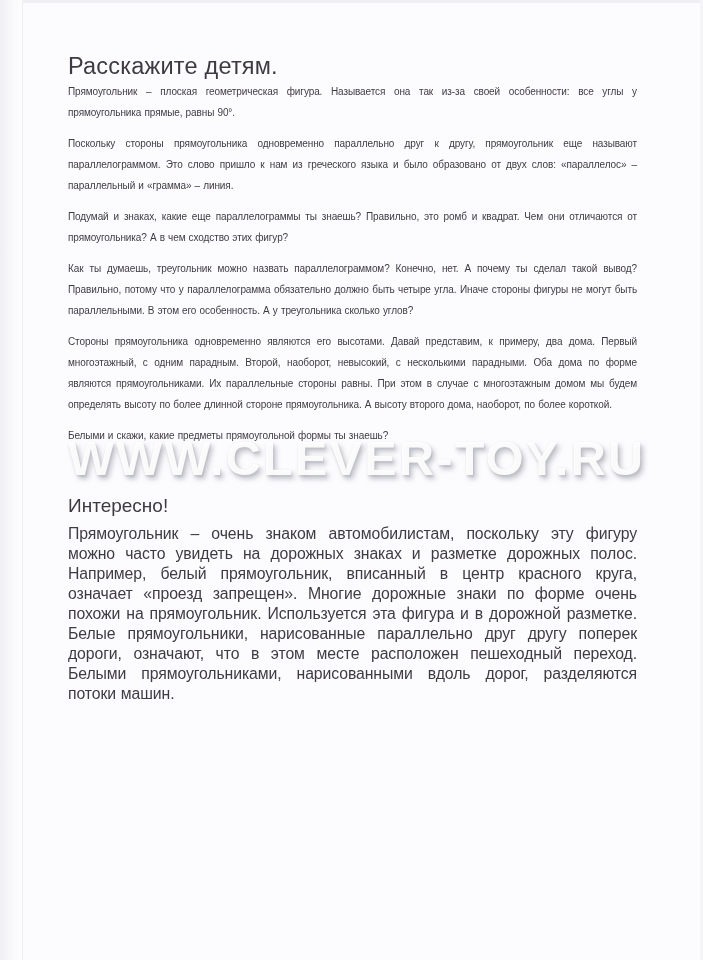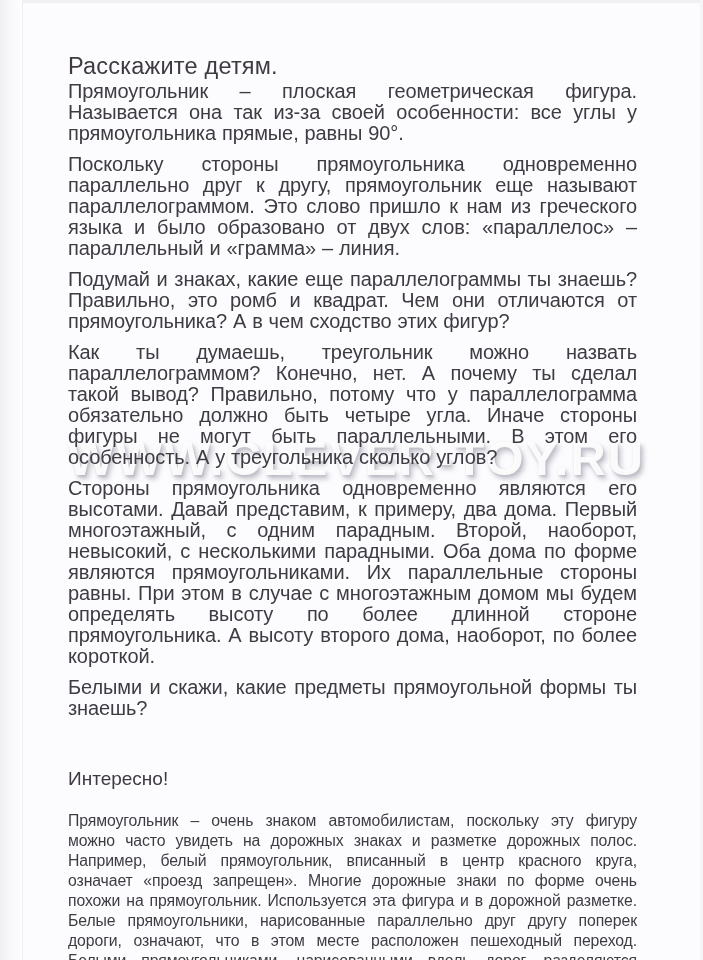--- a/index.html
+++ b/index.html
@@ -49,28 +49,28 @@
   h1.page-title {
     margin: 0 0 1px 0;
     font-size: 23.5px;
     line-height: 28px;
     font-weight: 400;
     color: #3f3a42;
     letter-spacing: 0.2px;
   }
   .content p {
     margin: 0 0 10px 0;
-    font-size: 20px;
+    font-size: 10px;
     line-height: 21px;
     text-align: justify;
     letter-spacing: -0.1px;
     word-spacing: 0.5px;
   }
   h2.interesting-heading {
-    margin: 48px 0 20px 0;
+    margin: 48px 0 6px 0;
     font-size: 19px;
     line-height: 24px;
     font-weight: 400;
     color: #3f3a42;
   }
   .content p.interesting-paragraph {
     font-size: 15.8px;
     line-height: 20px;
     margin-bottom: 12px;
   }

